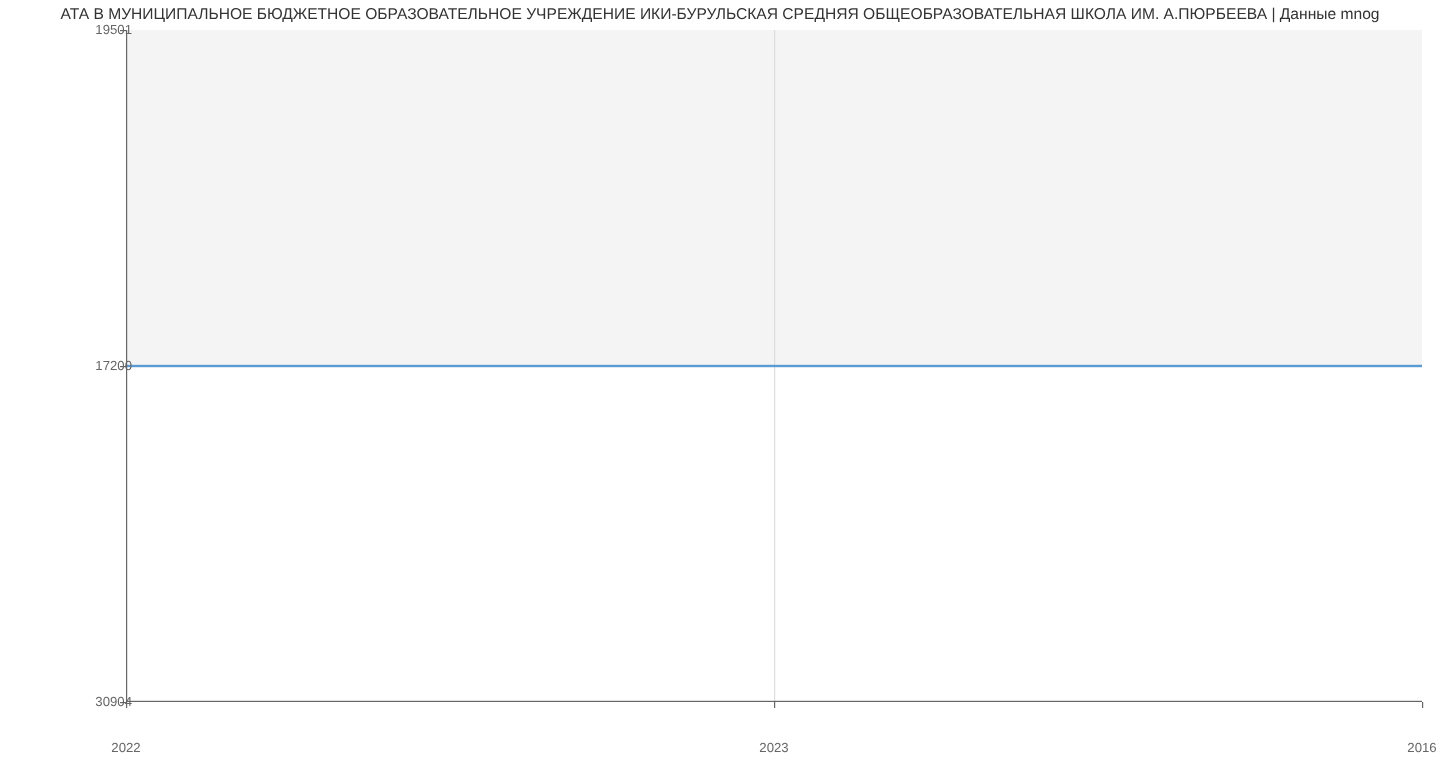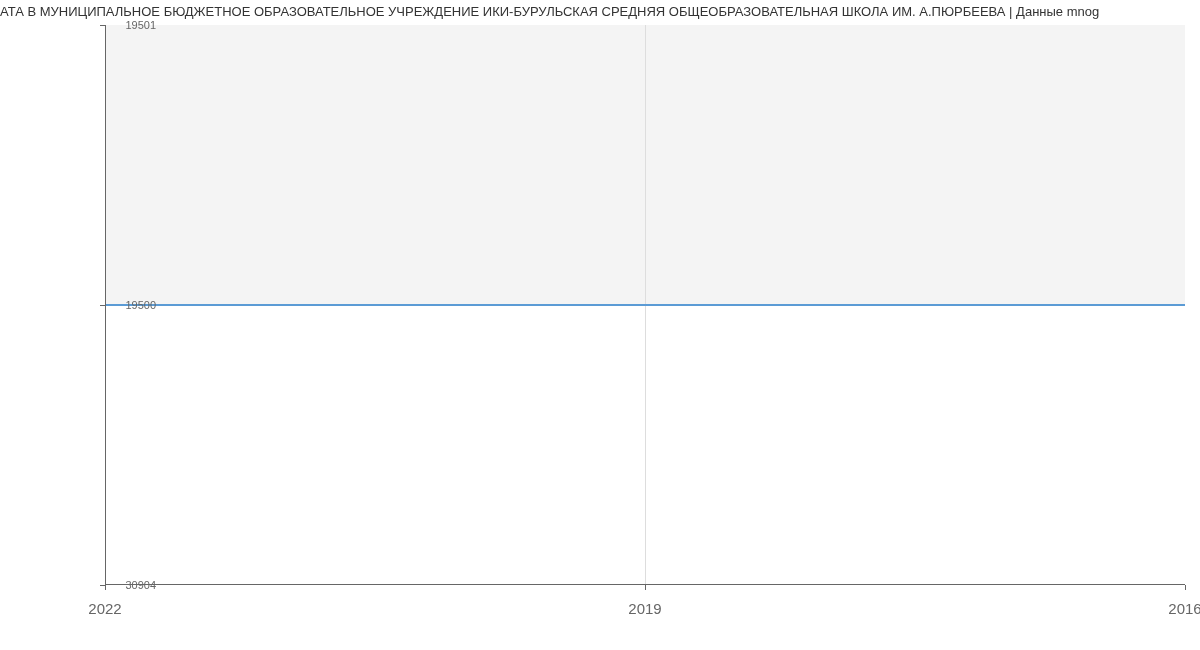--- a/index.html
+++ b/index.html
@@ -12,21 +12,21 @@
       position: relative;
     }
     .chart-container {
       width: 1200px;
       height: 650px;
       position: relative;
     }
     .chart-title {
       font-size: 13px;
       color: #333;
-      text-align: left;
+      text-align: center;
       padding-top: 4px;
       white-space: nowrap;
       width: 1200px;
       overflow: hidden;
     }
     .plot-area {
       position: absolute;
       left: 105px;
       top: 25px;
       width: 1080px;
@@ -72,31 +72,31 @@
     }
     .tick-bottom {
       position: absolute;
       bottom: -5px;
       width: 1px;
       height: 5px;
       background: #666;
     }
     .y-label {
       position: absolute;
-      right: 1044px;
+      right: 1090px;
       font-size: 11px;
       color: #666;
       text-align: right;
       transform: translateY(-50%);
       white-space: nowrap;
     }
     .x-label {
       position: absolute;
-      top: 600px;
-      font-size: 15px;
+      top: 618px;
+      font-size: 11px;
       color: #666;
       transform: translateX(-50%);
       white-space: nowrap;
     }
     .data-line {
       position: absolute;
       left: 0;
       width: 1080px;
       height: 2px;
       background: #5b9bd5;
@@ -126,19 +126,19 @@
       <div class="tick-left" style="top:0px"></div>
       <div class="tick-left" style="top:280px"></div>
       <div class="tick-left" style="top:560px"></div>
       <div class="tick-bottom" style="left:0px"></div>
       <div class="tick-bottom" style="left:540px"></div>
       <div class="tick-bottom" style="left:1080px"></div>
     </div>
   </div>
 
   <div class="y-label" style="top:25px">19501</div>
-  <div class="y-label" style="top:305px">19500</div>
+  <div class="y-label" style="top:305px">17200</div>
   <div class="y-label" style="top:585px">30904</div>
 
   <div class="x-label" style="left:105px">2022</div>
-  <div class="x-label" style="left:645px">2019</div>
+  <div class="x-label" style="left:645px">2023</div>
   <div class="x-label" style="left:1185px">2016</div>
 </div>
 
 </body></html>

